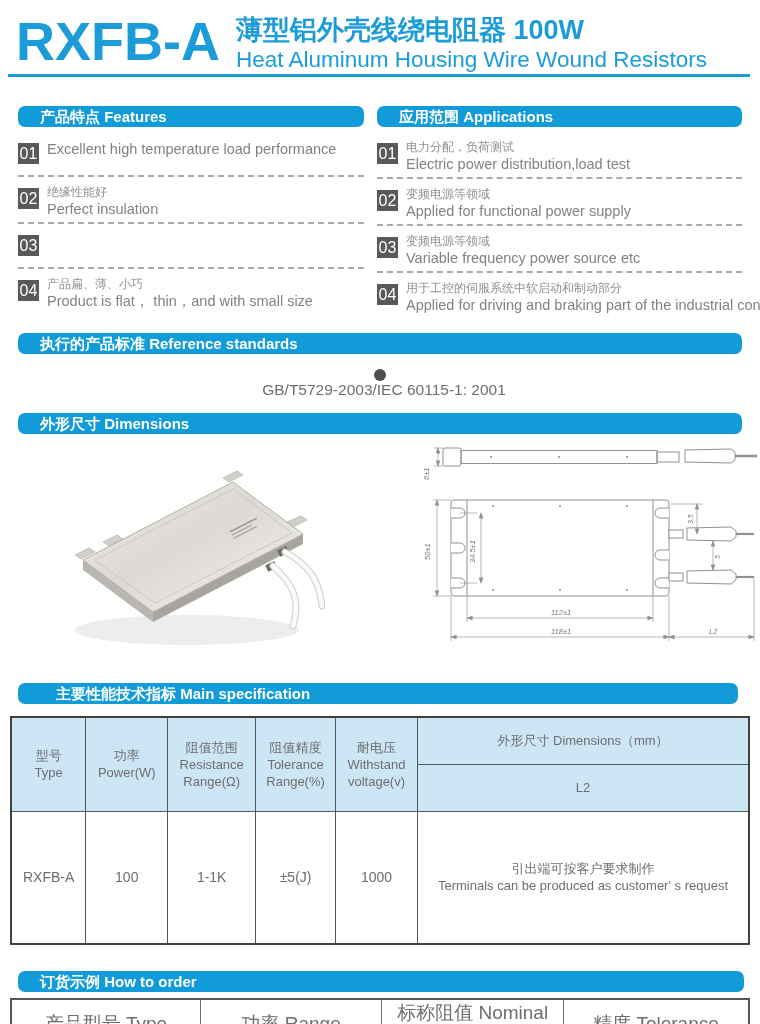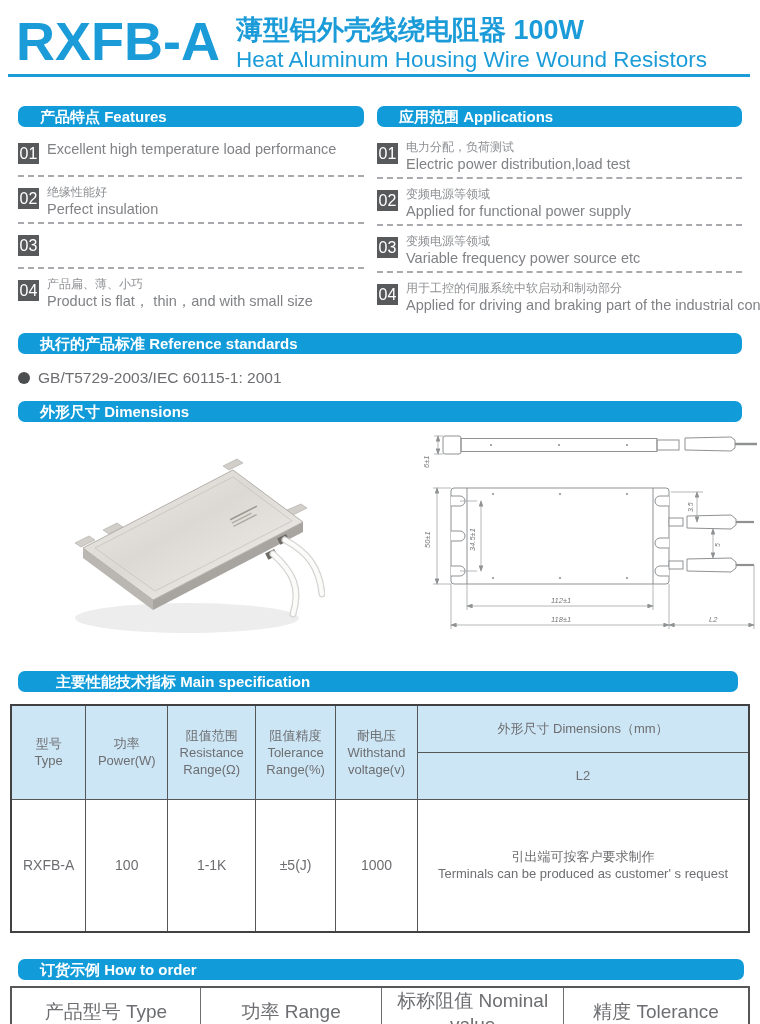--- a/index.html
+++ b/index.html
@@ -27,21 +27,21 @@
   .item { display:flex; align-items:flex-start; padding:8px 0 3px 0; min-height:45px; }
   .item.dashed { border-bottom:2px dashed #a8aaad; }
   .badge { width:21px; height:21px; background:#58595b; color:#fff; font-size:16px; font-weight:normal;
            display:flex; align-items:center; justify-content:center; flex:0 0 21px; margin-top:3px; }
   .item-text { margin-left:8px; }
   .line-cn { font-size:12px; color:#8d8f92; line-height:15px; }
   .line-en { font-size:14.5px; color:#808285; line-height:19px; white-space:nowrap; }
 
   
   .standards-bar { margin:15px 18px 0 18px; }
-  .standards-row { display:flex; align-items:center; margin:15px 18px 0 18px; }
+  .standards-row { display:flex; align-items:center; margin:15px 18px 0 18px;flex-direction:column; }
   .dot { width:12px; height:12px; border-radius:50%; background:#4d4e50; flex:0 0 12px; }
   .standards-text { margin-left:8px; font-size:15.5px; color:#6d6e71; }
 
   
   .dims-bar { margin:14px 18px 0 18px; }
   .dim-area { position:relative; height:240px; margin-top:4px;font-style:italic; }
   .photo-svg { position:absolute; left:35px; top:22px; }
   .draw-svg { position:absolute; left:413px; top:0px; }
 
   

